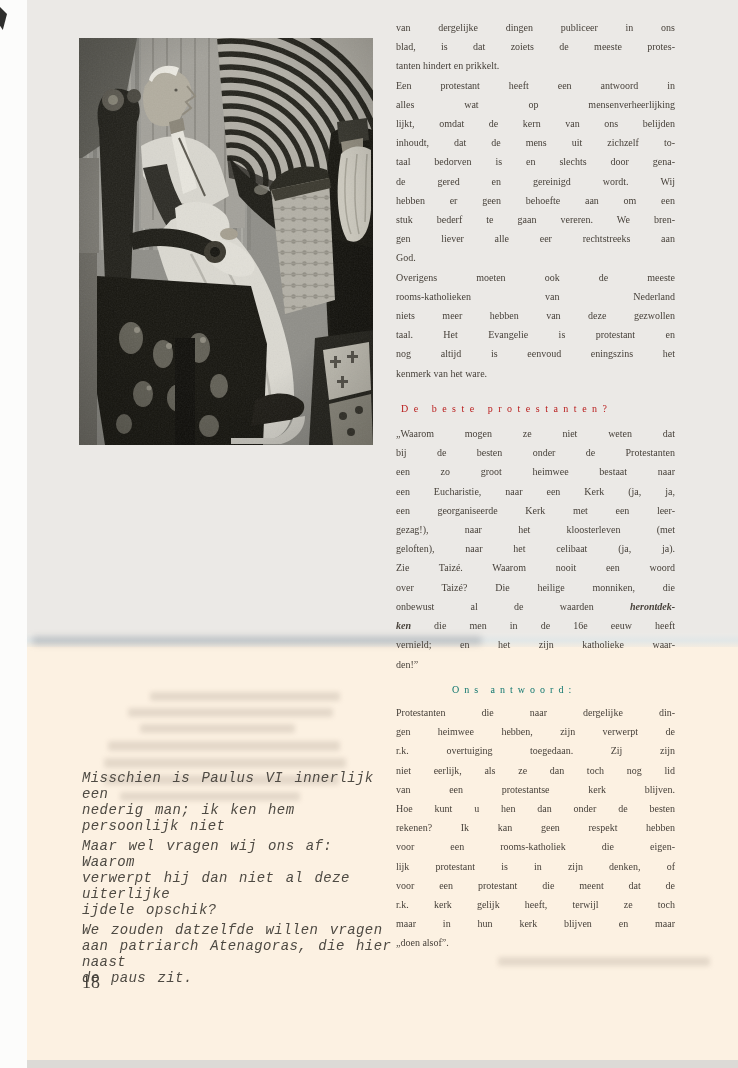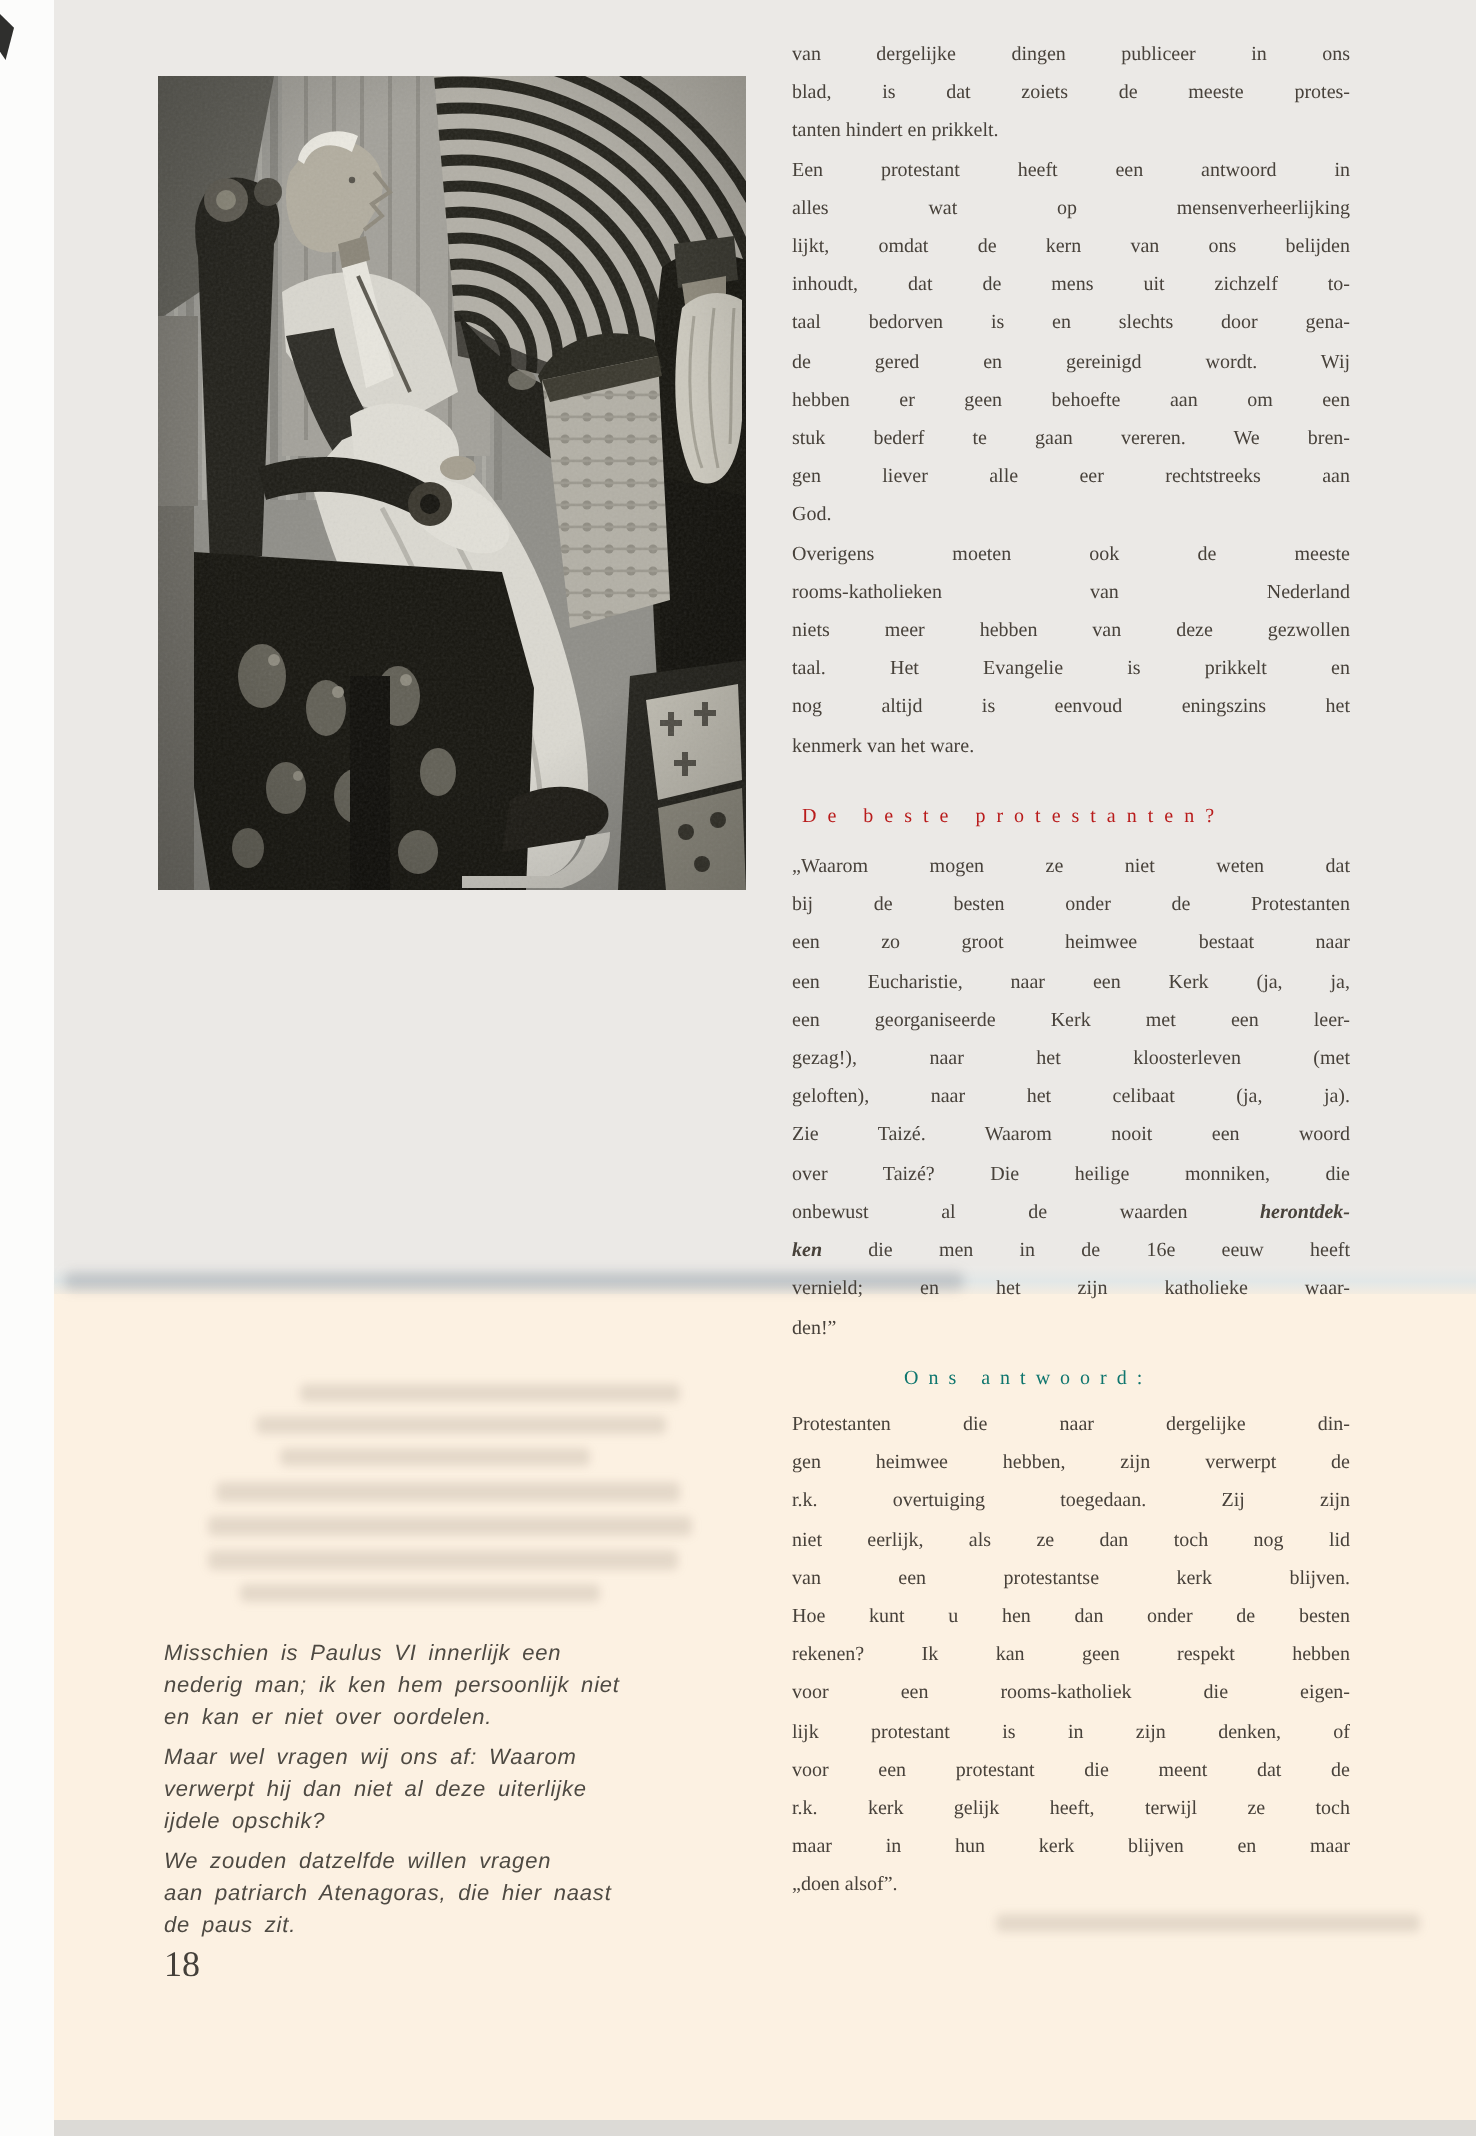--- a/index.html
+++ b/index.html
@@ -23,23 +23,23 @@
   .col-main{position:absolute;left:396px;top:18px;width:279px;
     color:#48423b;font-size:10px;line-height:19.2px;}
   .tl{text-align:justify;text-align-last:justify;}
   .blk-p .tl:last-child{text-align-last:left;}
   .blk-h1{margin-top:16px;margin-bottom:6px;}
   .blk-h1 .tl{text-align-last:left;letter-spacing:5.5px;padding-left:5px;color:#b91c1c;}
   .blk-h2{margin-top:6px;margin-bottom:4px;}
   .blk-h2 .tl{text-align-last:left;letter-spacing:5px;padding-left:56px;color:#0f766e;}
   em{font-style:italic;font-weight:bold;}
 
-  .caption{position:absolute;left:82px;top:819px;width:312px;
-    font-family:Liberation Sans, sans-serif;font-style:italic;
-    font-size:11px;line-height:16px;color:#4e4a43;
+  .caption{position:absolute;left:82px;top:770px;width:312px;
+    font-family:Liberation Mono, monospace;font-style:italic;
+    font-size:14px;line-height:16px;color:#4e4a43;
     letter-spacing:.4px;word-spacing:2.5px;}
   .caption .tl{text-align:left;text-align-last:left;}
   .blk-cap{margin-bottom:4px;}
   .pagenum{position:absolute;left:82px;top:972px;font-size:18px;color:#44403a;}
 </style>
 </head>
 <body>
 
 <div class="region-top"></div>
 <div class="region-bottom"></div>
@@ -245,21 +245,21 @@
       <div class="tl">de gered en gereinigd wordt. Wij</div>
       <div class="tl">hebben er geen behoefte aan om een</div>
       <div class="tl">stuk bederf te gaan vereren. We bren-</div>
       <div class="tl">gen liever alle eer rechtstreeks aan</div>
       <div class="tl">God.</div>
     </div>
     <div class="blk blk-p">
       <div class="tl">Overigens moeten ook de meeste</div>
       <div class="tl">rooms-katholieken van Nederland</div>
       <div class="tl">niets meer hebben van deze gezwollen</div>
-      <div class="tl">taal. Het Evangelie is prikkelt en</div>
+      <div class="tl">taal. Het Evangelie is protestant en</div>
       <div class="tl">nog altijd is eenvoud eningszins het</div>
       <div class="tl">kenmerk van het ware.</div>
     </div>
     <div class="blk blk-h1">
       <div class="tl">De beste protestanten?</div>
     </div>
     <div class="blk blk-p">
       <div class="tl">„Waarom mogen ze niet weten dat</div>
       <div class="tl">bij de besten onder de Protestanten</div>
       <div class="tl">een zo groot heimwee bestaat naar</div>
@@ -291,21 +291,20 @@
       <div class="tl">r.k. kerk gelijk heeft, terwijl ze toch</div>
       <div class="tl">maar in hun kerk blijven en maar</div>
       <div class="tl">„doen alsof”.</div>
     </div>
   </div>
 
 <div class="caption">
     <div class="blk blk-cap">
       <div class="tl">Misschien is Paulus VI innerlijk een</div>
       <div class="tl">nederig man; ik ken hem persoonlijk niet</div>
-      <div class="tl">en kan er niet over oordelen.</div>
     </div>
     <div class="blk blk-cap">
       <div class="tl">Maar wel vragen wij ons af: Waarom</div>
       <div class="tl">verwerpt hij dan niet al deze uiterlijke</div>
       <div class="tl">ijdele opschik?</div>
     </div>
     <div class="blk blk-cap">
       <div class="tl">We zouden datzelfde willen vragen</div>
       <div class="tl">aan patriarch Atenagoras, die hier naast</div>
       <div class="tl">de paus zit.</div>

